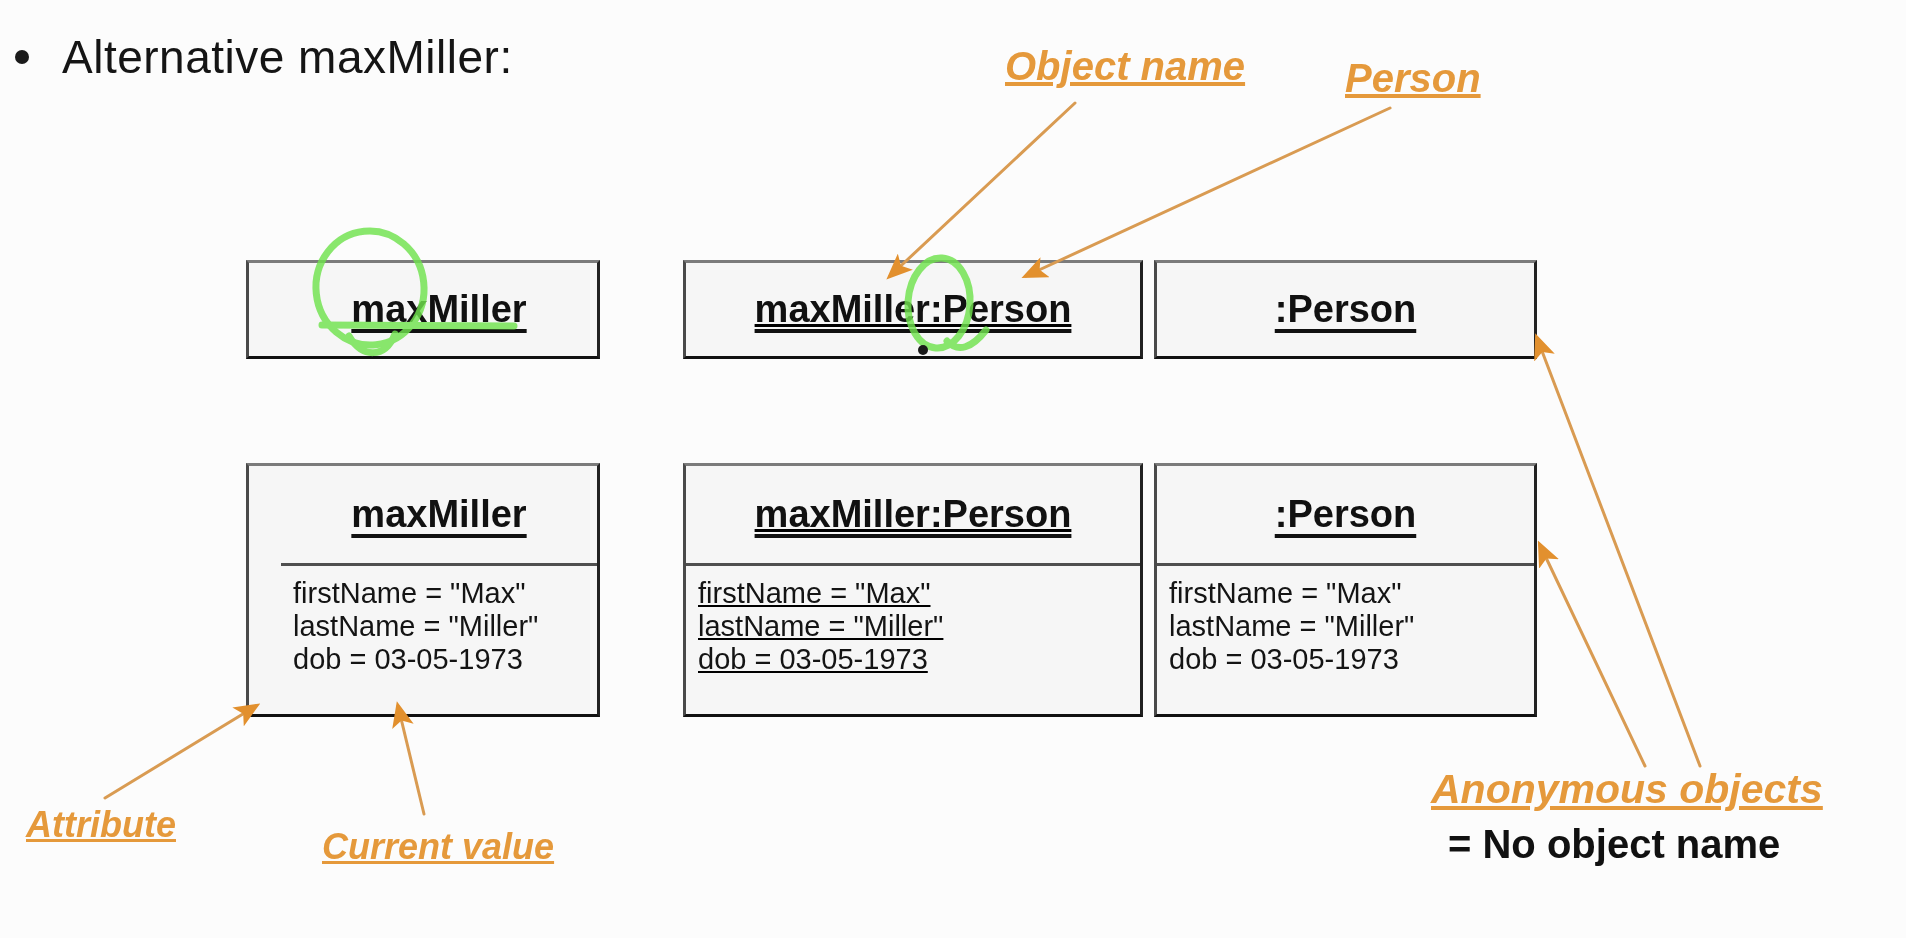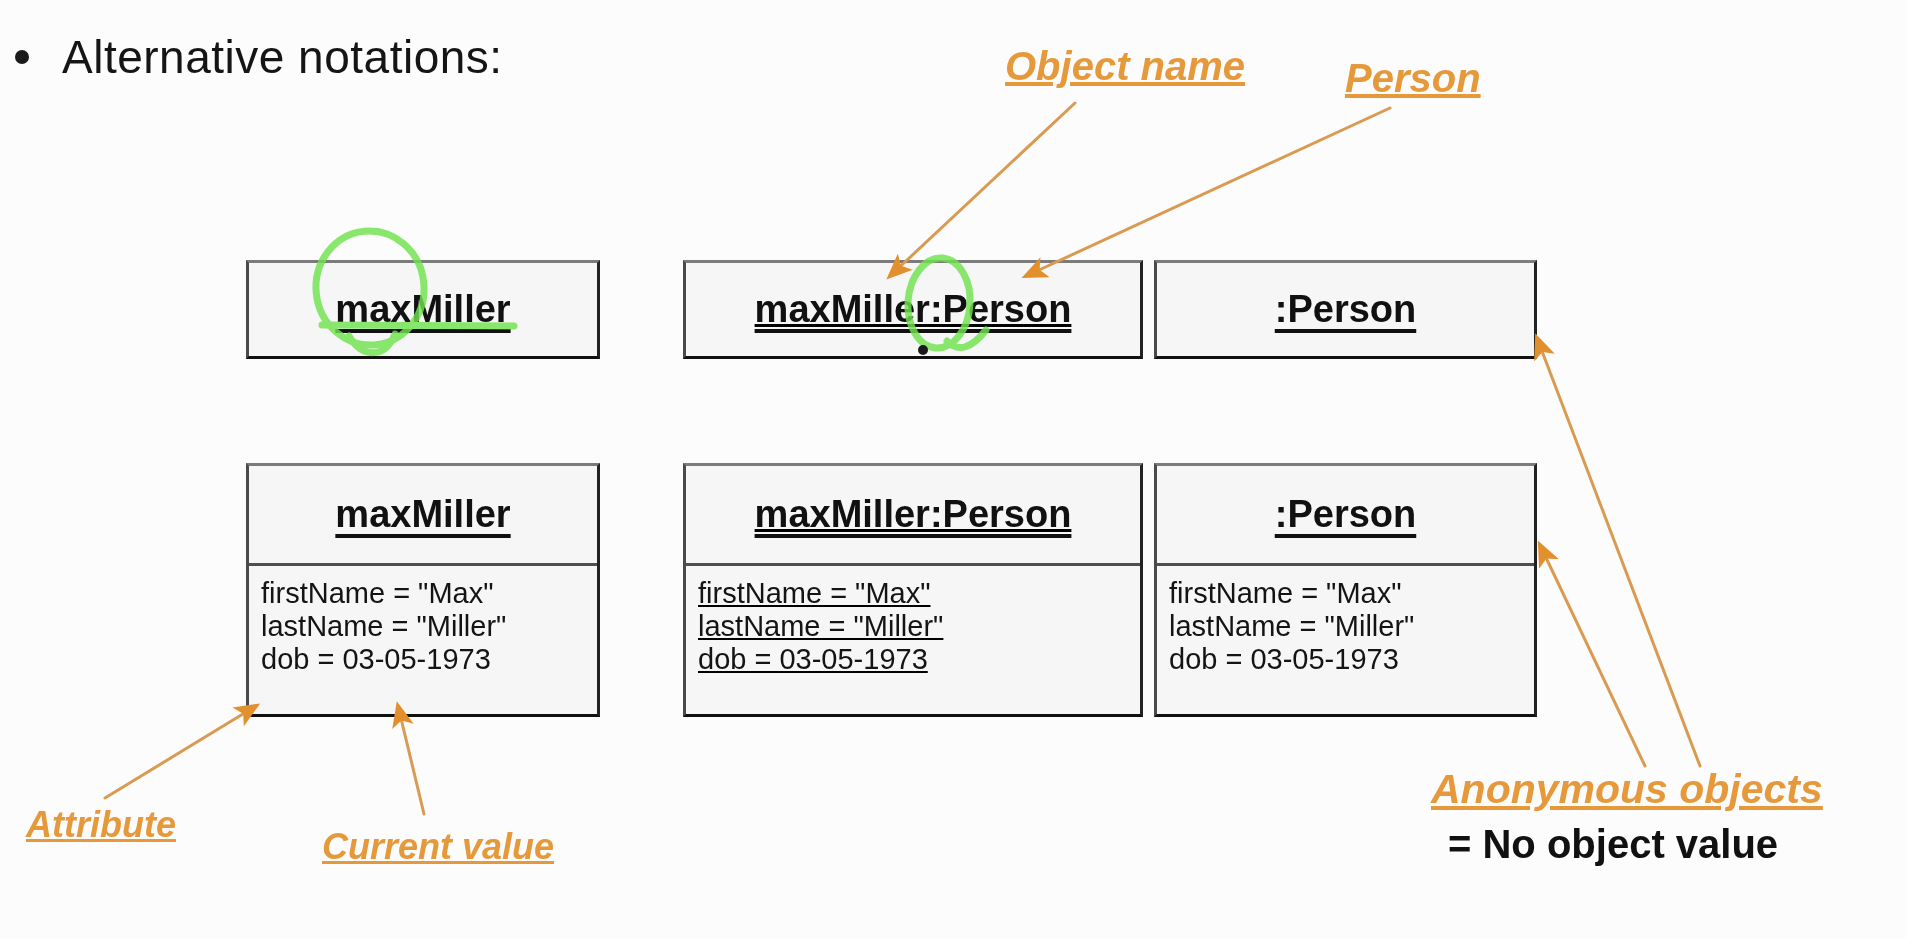--- a/index.html
+++ b/index.html
@@ -63,21 +63,21 @@
     box-sizing: border-box;
   }
   .uml-attrs {
     padding: 11px 8px 0 12px;
     font-size: 29px;
     line-height: 33px;
     color: #141414;
     white-space: nowrap;
   }
   
-  .col1 { left: 246px; width: 354px; }
+  .col1 { left: 246px; width: 354px; padding-left: 32px; }
   .col2 { left: 683px; width: 460px; text-decoration: underline; }
   .col3 { left: 1154px; width: 383px; }
   
   .callout {
     position: absolute;
     color: #E5993B;
     font-weight: bold;
     font-style: italic;
     white-space: nowrap;
     text-decoration: underline;
@@ -101,21 +101,21 @@
     left: 0; top: 0;
     pointer-events: none;
   }
 </style>
 </head>
 <body>
 
 <div class="slide">
 
   <div class="bullet-dot"></div>
-  <div class="slide-title">Alternative notations:</div>
+  <div class="slide-title">Alternative maxMiller:</div>
 
   <div class="uml-box toprow col1">
     <div class="uml-name">maxMiller</div>
   </div>
   <div class="uml-box toprow col2">
     <div class="uml-name">maxMiller:Person</div>
   </div>
   <div class="uml-box toprow col3">
     <div class="uml-name">:Person</div>
   </div>
@@ -149,21 +149,21 @@
       <div>lastName = "Miller"</div>
       <div>dob = 03-05-1973</div>
     </div>
   </div>
 
   <div class="callout callout-object-name">Object name</div>
   <div class="callout callout-class">Person</div>
   <div class="callout callout-attribute">Attribute</div>
   <div class="callout callout-current">Current value</div>
   <div class="callout callout-anonymous">Anonymous objects</div>
-  <div class="callout-anon-desc">= No object value</div>
+  <div class="callout-anon-desc">= No object name</div>
 
   <svg class="overlay" width="1906" height="938" viewBox="0 0 1906 938">
     <defs>
       <marker id="ah" markerUnits="userSpaceOnUse" markerWidth="26" markerHeight="22" refX="21" refY="11" orient="auto">
         <path d="M0,0 L26,11 L0,22 L6,11 Z" fill="#E2902E"></path>
       </marker>
     </defs>
 
     <g fill="none" stroke-width="3" stroke-linecap="round" stroke="#D99B52">
       <line x1="1075" y1="103" x2="890" y2="276" marker-end="url(#ah)"></line>

